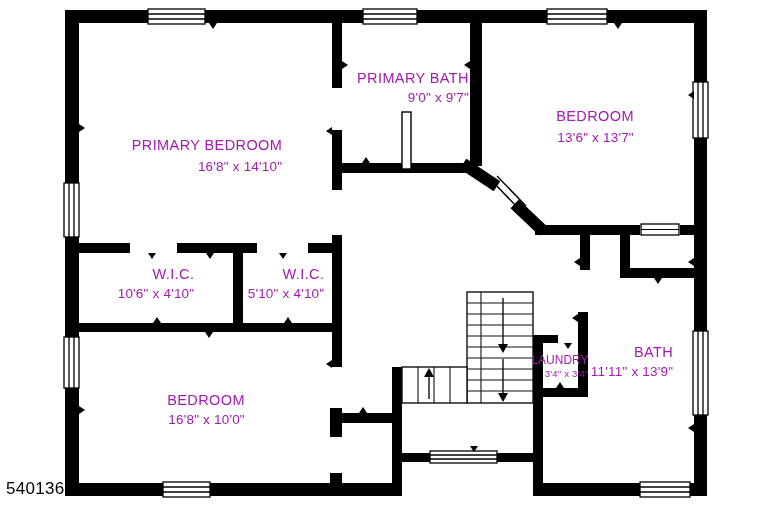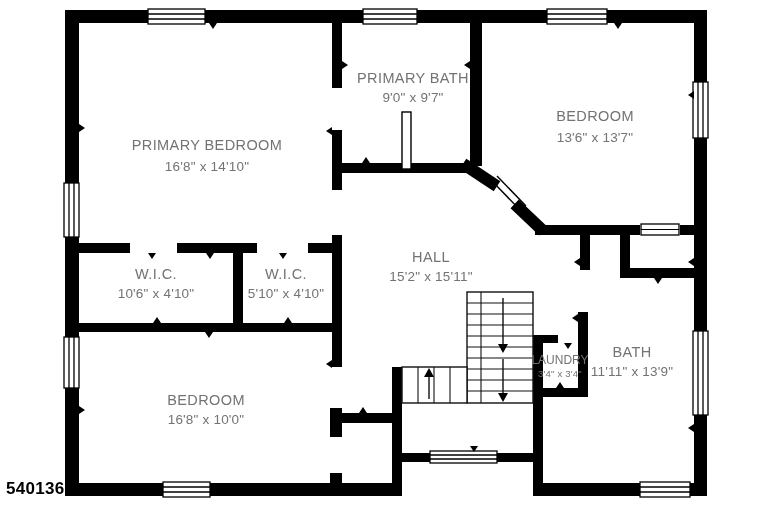--- a/index.html
+++ b/index.html
@@ -3,33 +3,33 @@
 <meta charset="utf-8">
 <style>
   html,body{margin:0;padding:0;background:#fff;}
   .stage{
     position:relative;width:768px;height:512px;background:#ffffff;overflow:hidden;
     font-family:"Liberation Sans","DejaVu Sans",sans-serif;
   }
   .stage svg{position:absolute;left:0;top:0;}
   .room-label{
     position:absolute;transform:translate(-50%,-50%);
-    text-align:center;white-space:nowrap;color:#737373;
+    text-align:right;white-space:nowrap;color:#a21caf;
     line-height:22px;letter-spacing:.4px;
   }
   .room-label .rname{font-size:14.5px;}
   .room-label .rdims{font-size:13.5px;letter-spacing:.2px;}
   .room-label.lh20{line-height:20px;}
   .room-label.lh19{line-height:19px;}
   .room-label.tiny{line-height:13px;letter-spacing:0;}
   .room-label.tiny .rname{font-size:12px;}
   .room-label.tiny .rdims{font-size:9.5px;}
   .plan-id{
     position:absolute;left:6px;top:479px;color:#000;
-    font-size:17px;letter-spacing:.3px;font-weight:bold;
+    font-size:17px;letter-spacing:.3px;
   }
 </style>
 </head>
 <body>
 
 <div class="stage">
 
   <svg width="768" height="512" viewBox="0 0 768 512">
 
     <g fill="#000" shape-rendering="crispEdges">
@@ -223,24 +223,20 @@
   <div class="room-label lh20" style="left:156px;top:284px">
     <div class="rname">W.I.C.</div>
     <div class="rdims">10'6" x 4'10"</div>
   </div>
 
   <div class="room-label lh20" style="left:286px;top:284px">
     <div class="rname">W.I.C.</div>
     <div class="rdims">5'10" x 4'10"</div>
   </div>
 
-  <div class="room-label lh19" style="left:431px;top:267px">
-    <div class="rname">HALL</div>
-    <div class="rdims">15'2" x 15'11"</div>
-  </div>
 
   <div class="room-label tiny" style="left:560px;top:367px">
     <div class="rname">LAUNDRY</div>
     <div class="rdims">3'4" x 3'4"</div>
   </div>
 
   <div class="room-label lh19" style="left:632px;top:362px">
     <div class="rname">BATH</div>
     <div class="rdims">11'11" x 13'9"</div>
   </div>

